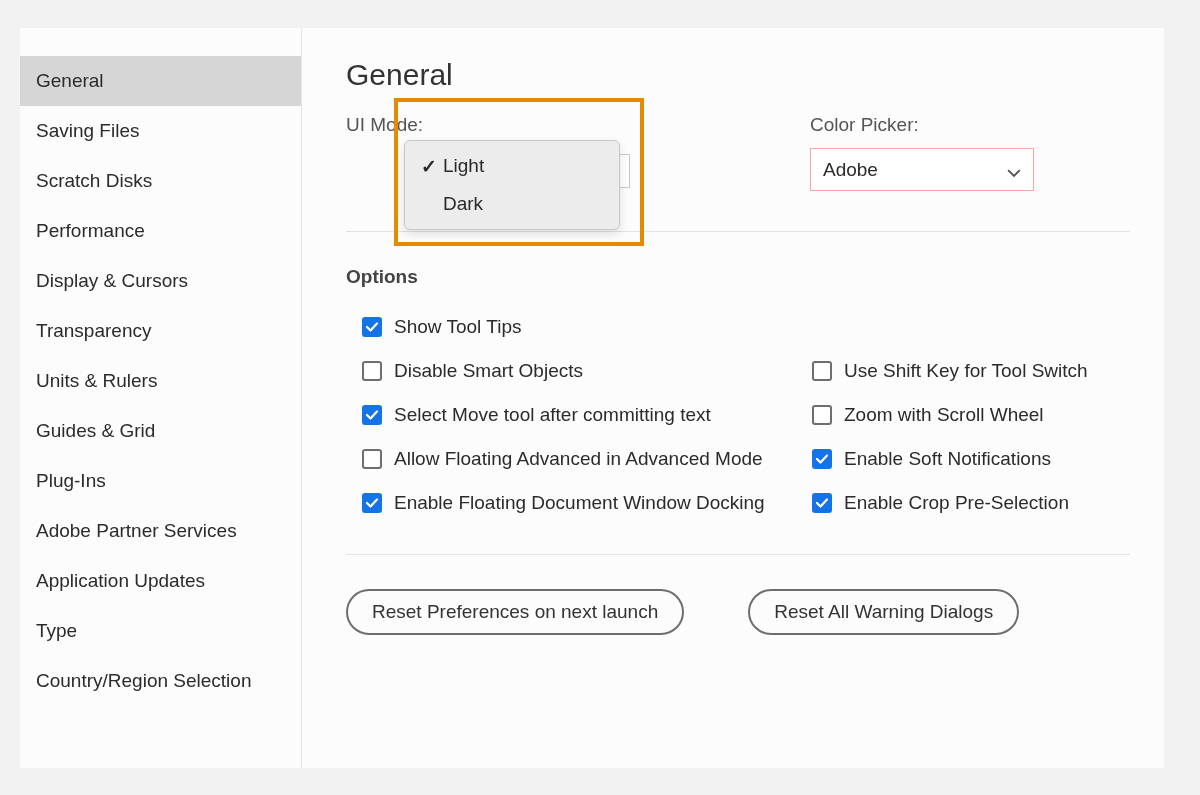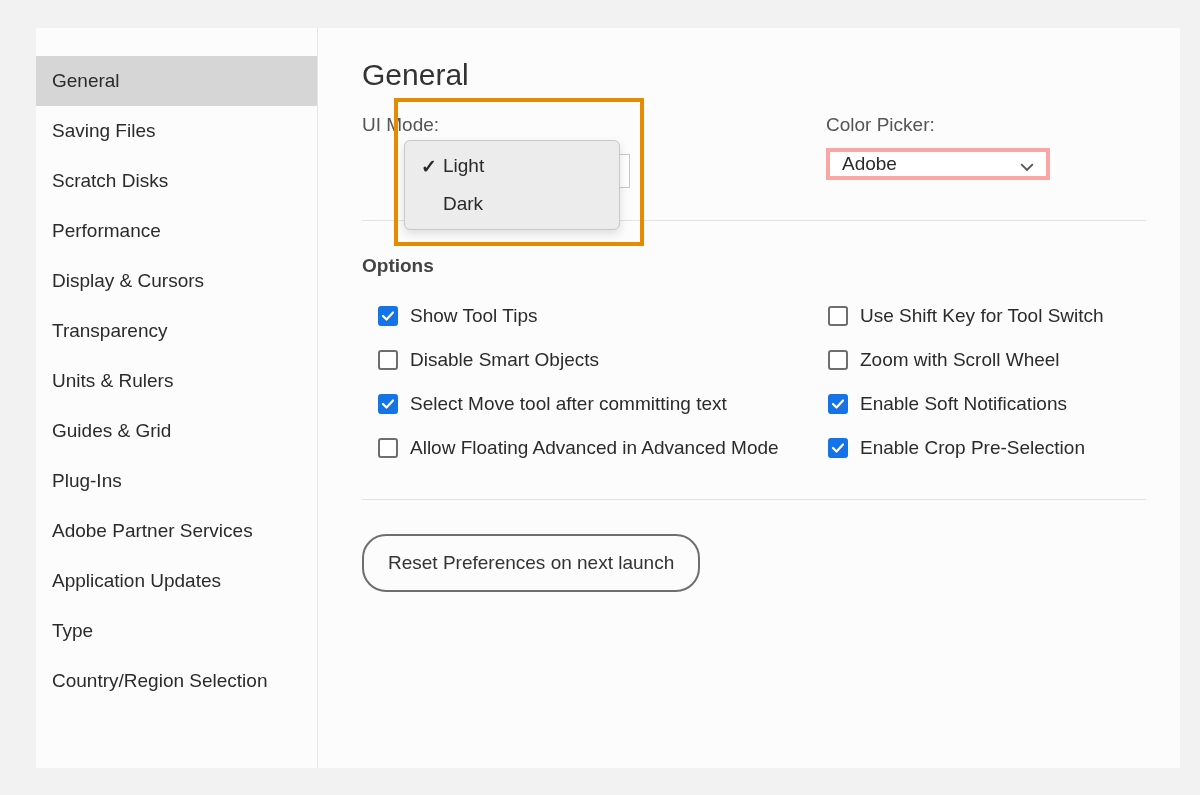--- a/index.html
+++ b/index.html
@@ -8,21 +8,21 @@
     padding: 0;
     background: #f2f2f2;
     font-family: -apple-system, BlinkMacSystemFont, "Segoe UI", "Helvetica Neue", Arial, sans-serif;
     color: #2a2a2a;
     width: 1200px;
     height: 795px;
     overflow: hidden;
   }
   .panel {
     position: absolute;
-    left: 36px;
+    left: 20px;
     top: 28px;
     width: 1144px;
     height: 740px;
     background: #fcfcfc;
     display: flex;
   }
   
   .sidebar {
     width: 337px;
     padding-top: 28px;
@@ -57,22 +57,22 @@
     margin-bottom: 40px;
   }
   .field-block { width: 320px; }
   .field-label {
     font-size: 19px;
     color: #555;
     margin-bottom: 12px;
   }
   .select {
     width: 224px;
-    height: 32px;
-    border: 4px solid #fca5a5;
+    height: 43px;
+    border: 1px solid #fca5a5;
     background: #fff;
     font-size: 19px;
     padding: 0 12px;
     display: flex;
     align-items: center;
     justify-content: space-between;
     cursor: pointer;
   }
   .chev {
     width: 14px; height: 14px;
@@ -113,21 +113,21 @@
   hr.sep {
     border: none;
     border-top: 1px solid #e3e3e3;
     margin: 0 0 34px 0;
   }
   .button-row { display: flex; gap: 64px; }
   .pill-btn {
     border: 2px solid #6e6e6e;
     background: transparent;
     border-radius: 24px;
-    height: 58px;
+    height: 46px;
     padding: 0 24px;
     font-size: 19px;
     color: #333;
     cursor: pointer;
   }
 
   
   .highlight {
     position: absolute;
     left: 394px;
@@ -243,20 +243,28 @@
               <svg viewBox="0 0 14 14">
                 <path d="M2 7 L5.5 10.5 L12 3.5" fill="none" stroke="#fff" stroke-width="2.2" stroke-linecap="round" stroke-linejoin="round"></path>
               </svg>
             </span>
             <span>Select Move tool after committing text</span>
           </div>
           <div class="opt">
             <span class="cb"></span>
             <span>Allow Floating Advanced in Advanced Mode</span>
           </div>
+          <div class="opt">
+            <span class="cb checked">
+              <svg viewBox="0 0 14 14">
+                <path d="M2 7 L5.5 10.5 L12 3.5" fill="none" stroke="#fff" stroke-width="2.2" stroke-linecap="round" stroke-linejoin="round"></path>
+              </svg>
+            </span>
+            <span>Enable Floating Document Window Docking</span>
+          </div>
         </div>
       <div class="col" id="col-right">
           <div class="opt">
             <span class="cb"></span>
             <span>Use Shift Key for Tool Switch</span>
           </div>
           <div class="opt">
             <span class="cb"></span>
             <span>Zoom with Scroll Wheel</span>
           </div>
@@ -276,20 +284,21 @@
             </span>
             <span>Enable Crop Pre-Selection</span>
           </div>
         </div>
     </div>
 
     <hr class="sep">
 
     <div class="button-row">
       <button class="pill-btn">Reset Preferences on next launch</button>
+      <button class="pill-btn">Reset All Warning Dialogs</button>
     </div>
   </div>
 </div>
 
 <div class="bg-select-edge"></div>
 
 <div class="dropdown-menu" id="ui-mode-menu">
     <div class="menu-item">
       <span class="check-slot">✓</span>
       <span>Light</span>

